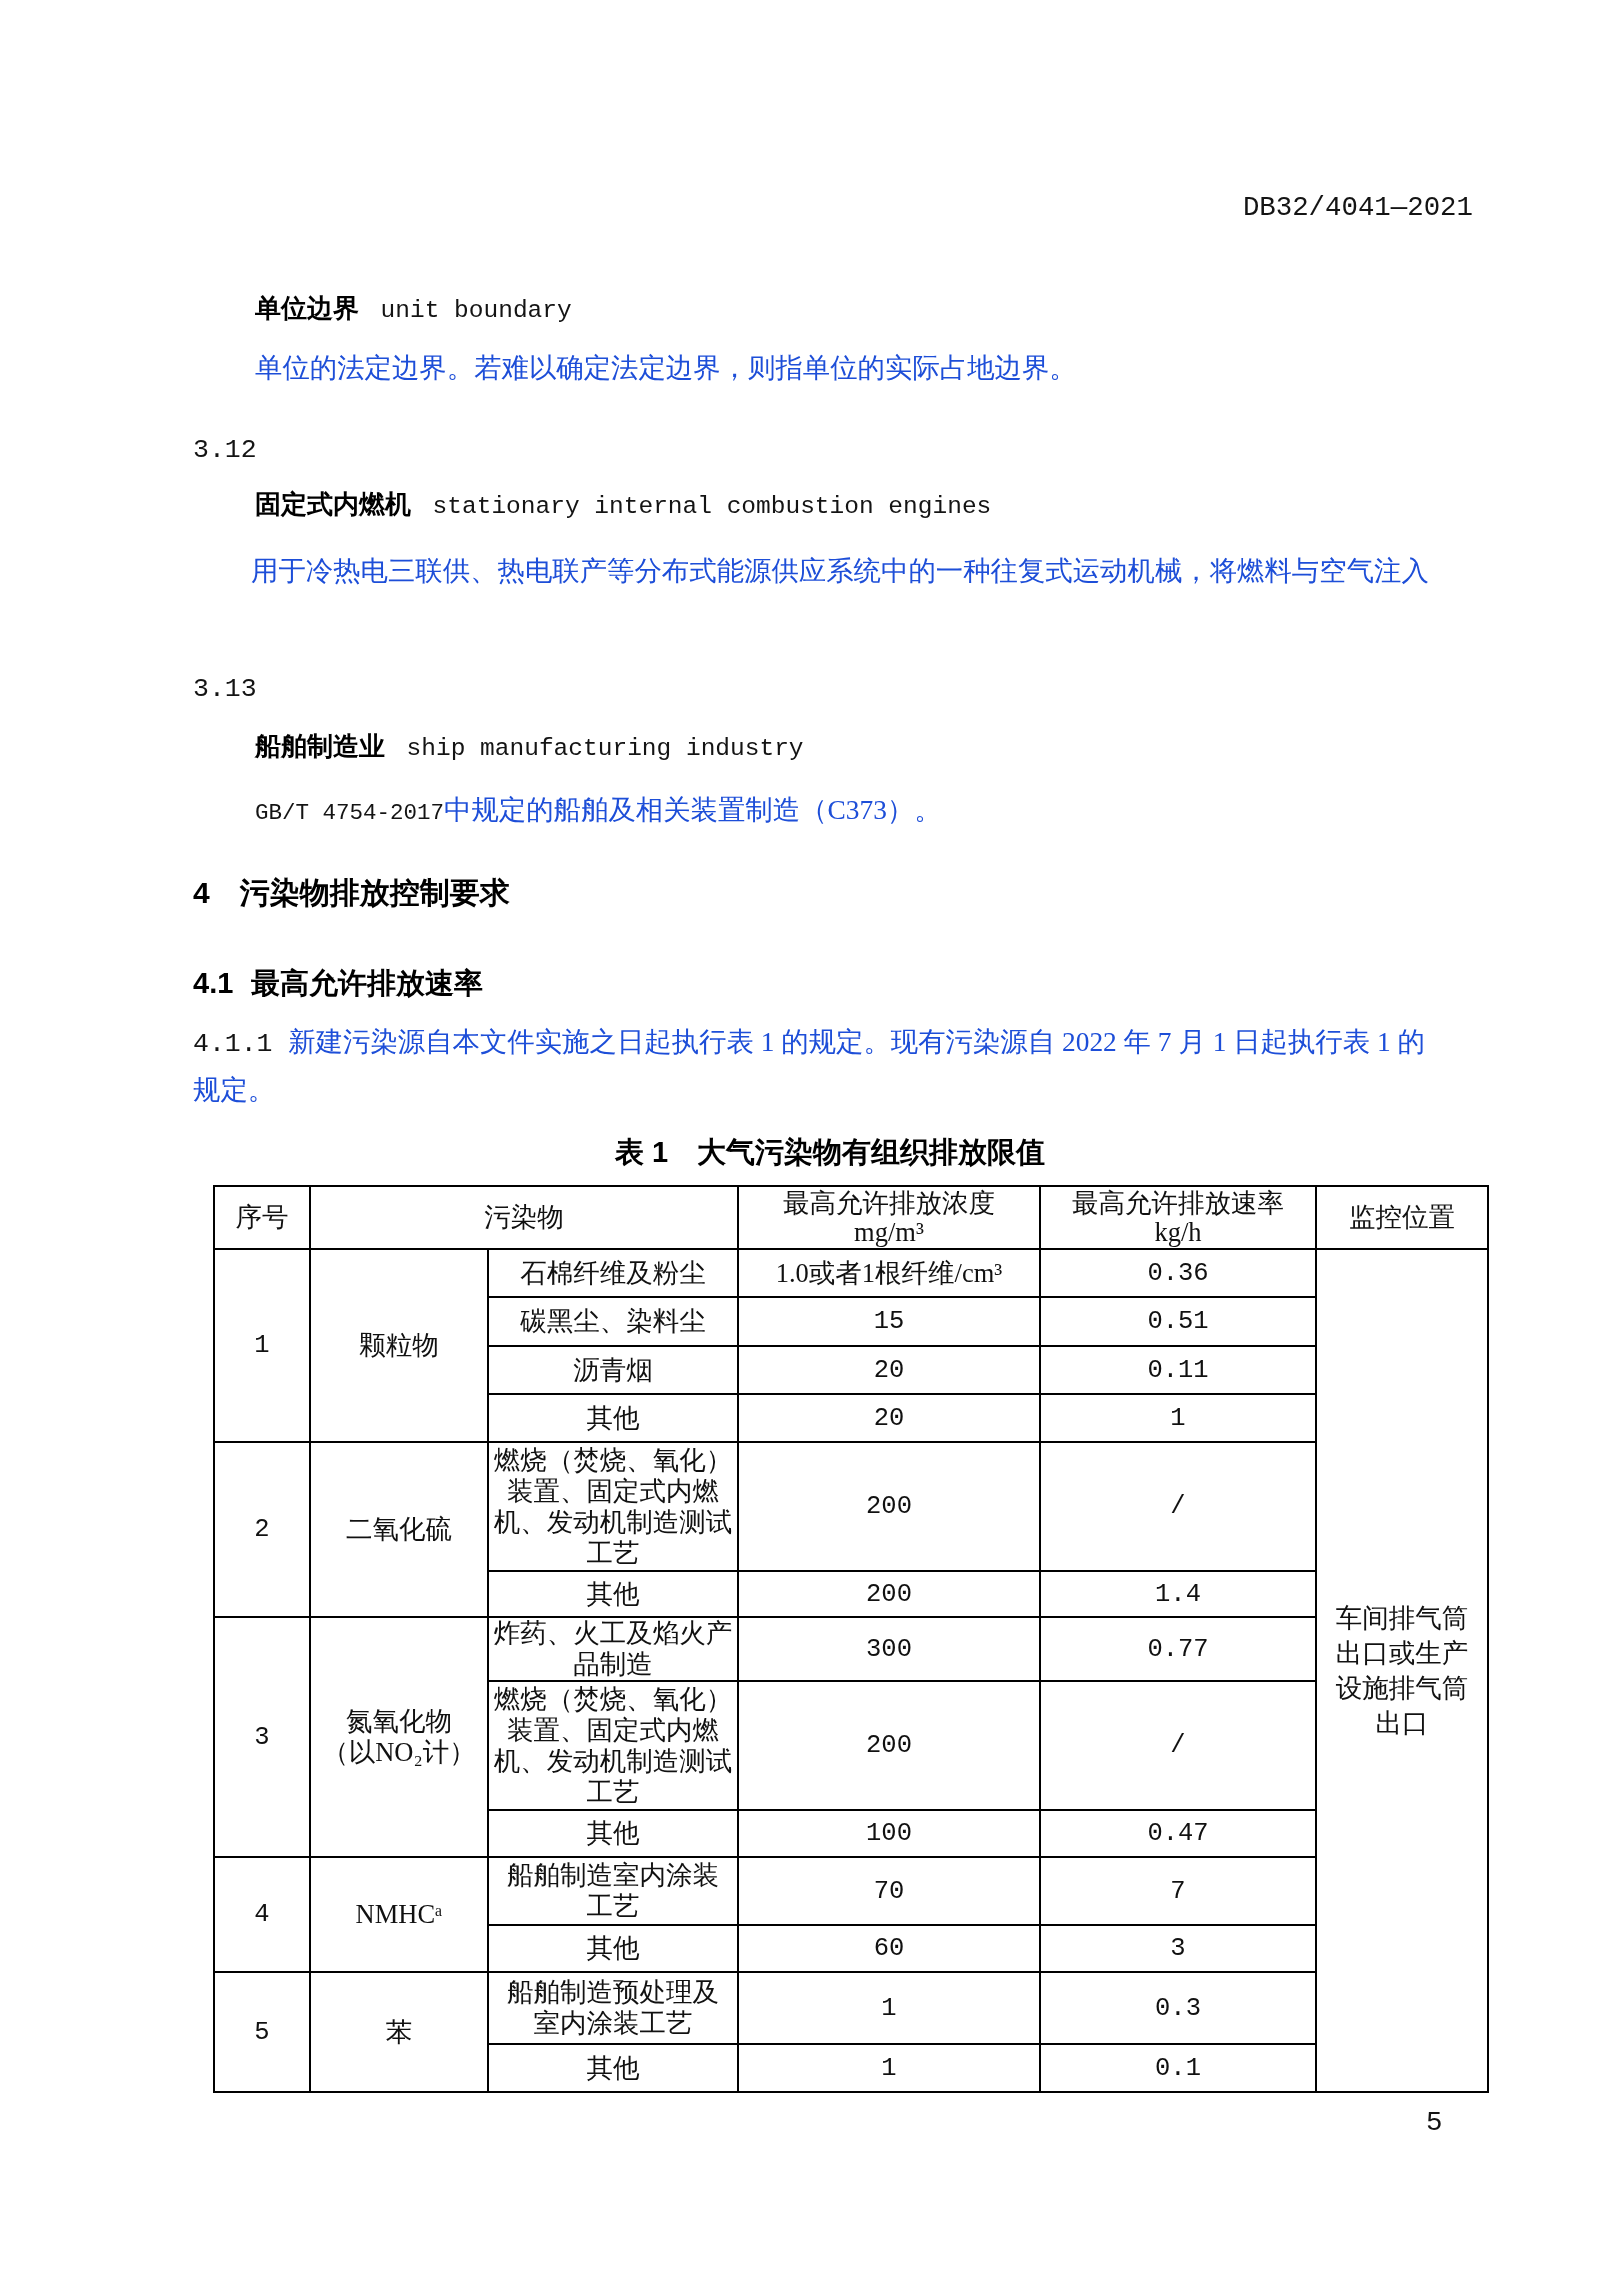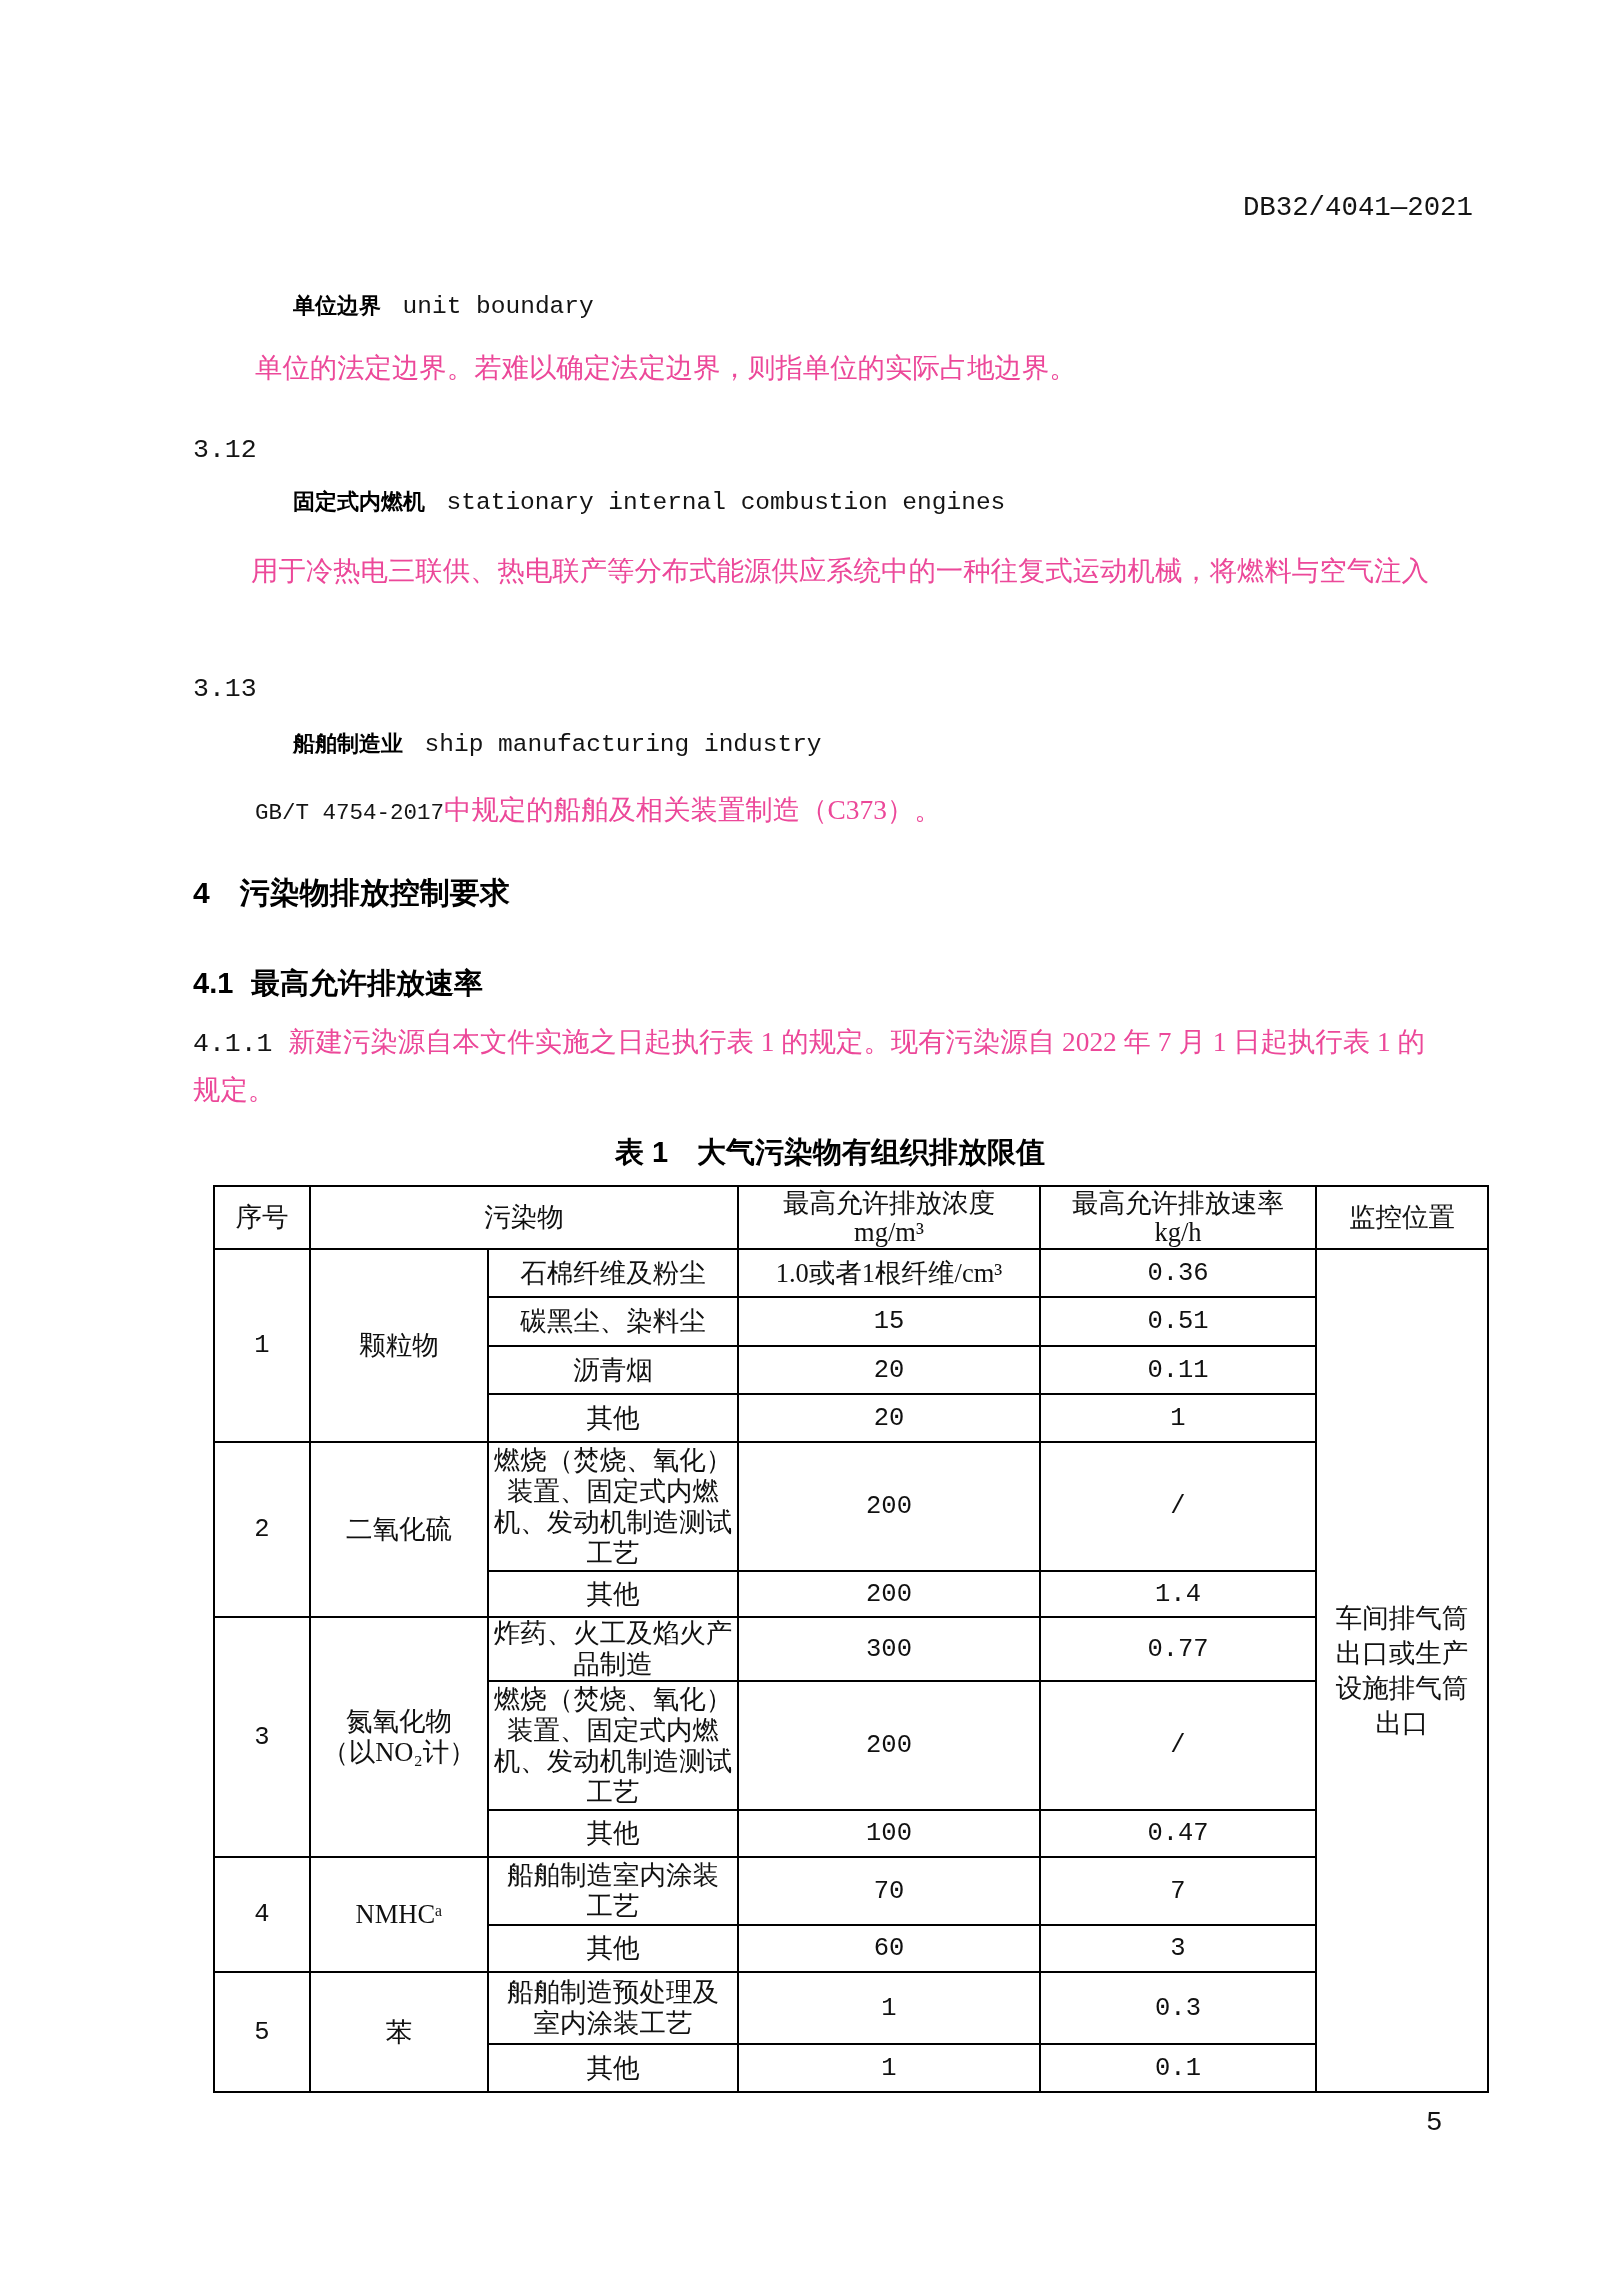--- a/index.html
+++ b/index.html
@@ -1,21 +1,21 @@
 <!DOCTYPE html>
 <html><head>
 <meta charset="utf-8">
 <style>
   html,body{margin:0;padding:0;background:#e8e8e8;}
   #page{position:relative;width:1621px;height:2293px;background:#ffffff;overflow:hidden;}
   .abs{position:absolute;white-space:nowrap;}
-  .serif{font-family:"Liberation Serif","DejaVu Serif",serif;font-size:27.4px;line-height:33px;color:#ec4899;}
+  .serif{font-family:"Liberation Serif","DejaVu Serif",serif;font-size:27.4px;line-height:33px;color:#1d4ed8;}
   .hd{font-family:"Liberation Sans","DejaVu Sans",sans-serif;font-weight:bold;color:#000;}
   .mono{font-family:"Liberation Mono","DejaVu Sans Mono",monospace;color:#141414;}
-  .term-zh{font-size:22px;margin-left:38px;}
+  .term-zh{font-size:26px;}
   .term-en{font-size:24.5px;margin-left:21.6px;font-weight:normal;}
   .line{white-space:nowrap;}
   .indent1{text-indent:58px;}
   .gbcode{font-size:22.5px;}
   .clausenum{font-size:26.5px;}
   .h30{font-size:29px;}
   
   table.t1{border-collapse:collapse;table-layout:fixed;position:absolute;left:193px;top:1185px;width:1274px;
            font-family:"Liberation Serif","DejaVu Serif",serif;font-size:26.5px;line-height:31px;color:#111;
            border:2.9px solid #000;margin-left:20px;}

